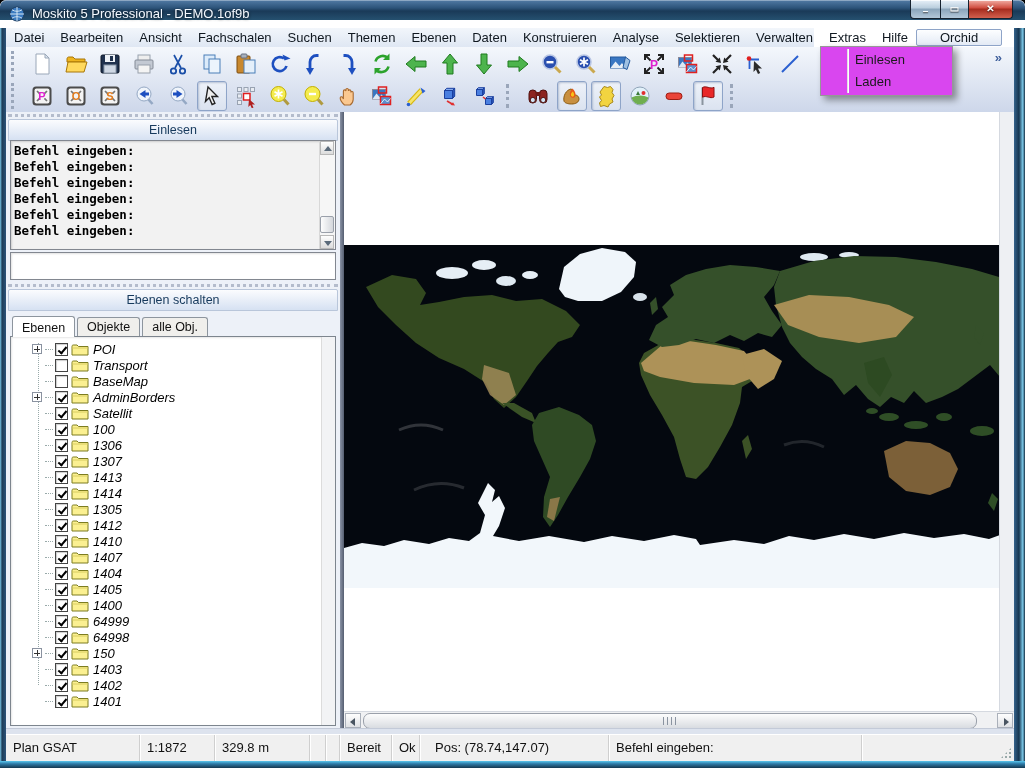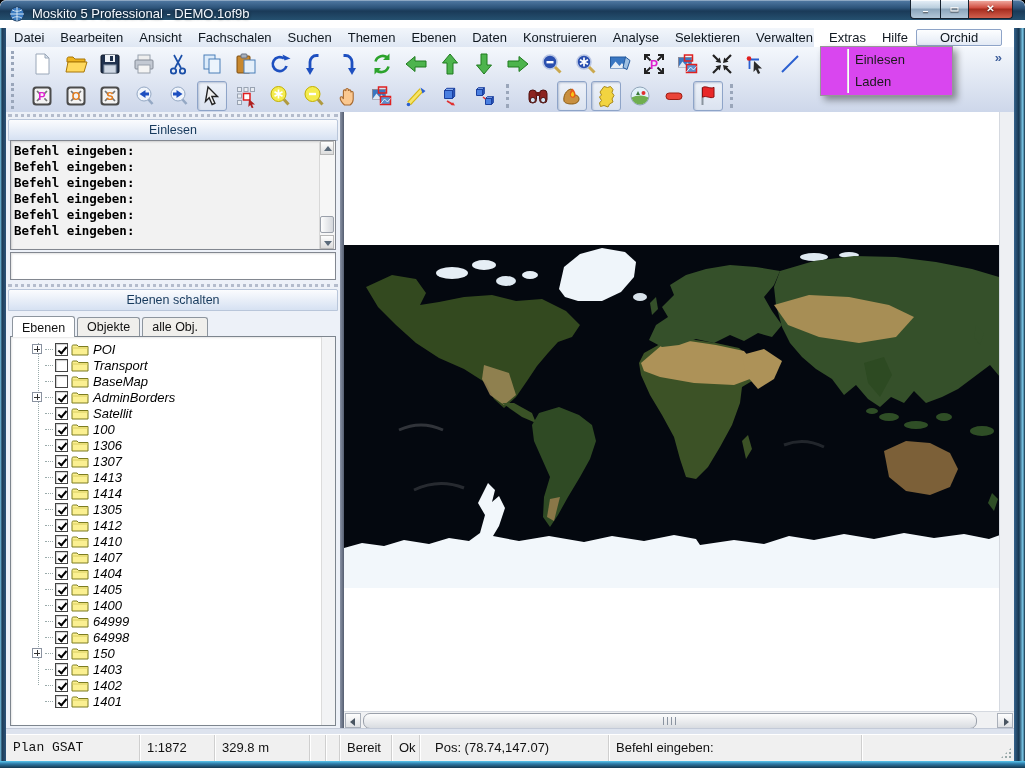--- a/index.html
+++ b/index.html
@@ -873,21 +873,21 @@
     <div class="map-vsb"></div>
     <div class="map-hsb">
       <div class="hsb-btn left"></div>
       <div class="hsb-thumb"></div>
       <div class="hsb-btn right"></div>
     </div>
   </div>
 
   <div class="junction"></div>
   <div class="statusbar">
-      <div class="scell" style="width: 134px; font-family: Liberation Mono, monospace;">Plan GSAT</div>
+      <div class="scell" style="width: 134px;">Plan GSAT</div>
       <div class="scell" style="width: 75px;">1:1872</div>
       <div class="scell" style="width: 95px;">329.8 m</div>
       <div class="scell" style="width: 16px;"></div>
       <div class="scell" style="width: 14px;"></div>
       <div class="scell" style="width: 52px;">Bereit</div>
       <div class="scell" style="width: 28px;">Ok</div>
       <div class="scell" style="width: 181px; margin-left: 8px;">Pos: (78.74,147.07)</div>
       <div class="scell" style="width: 253px;">Befehl eingeben:</div>
       <div class="scell filler">
         <div class="sizegrip"></div>

